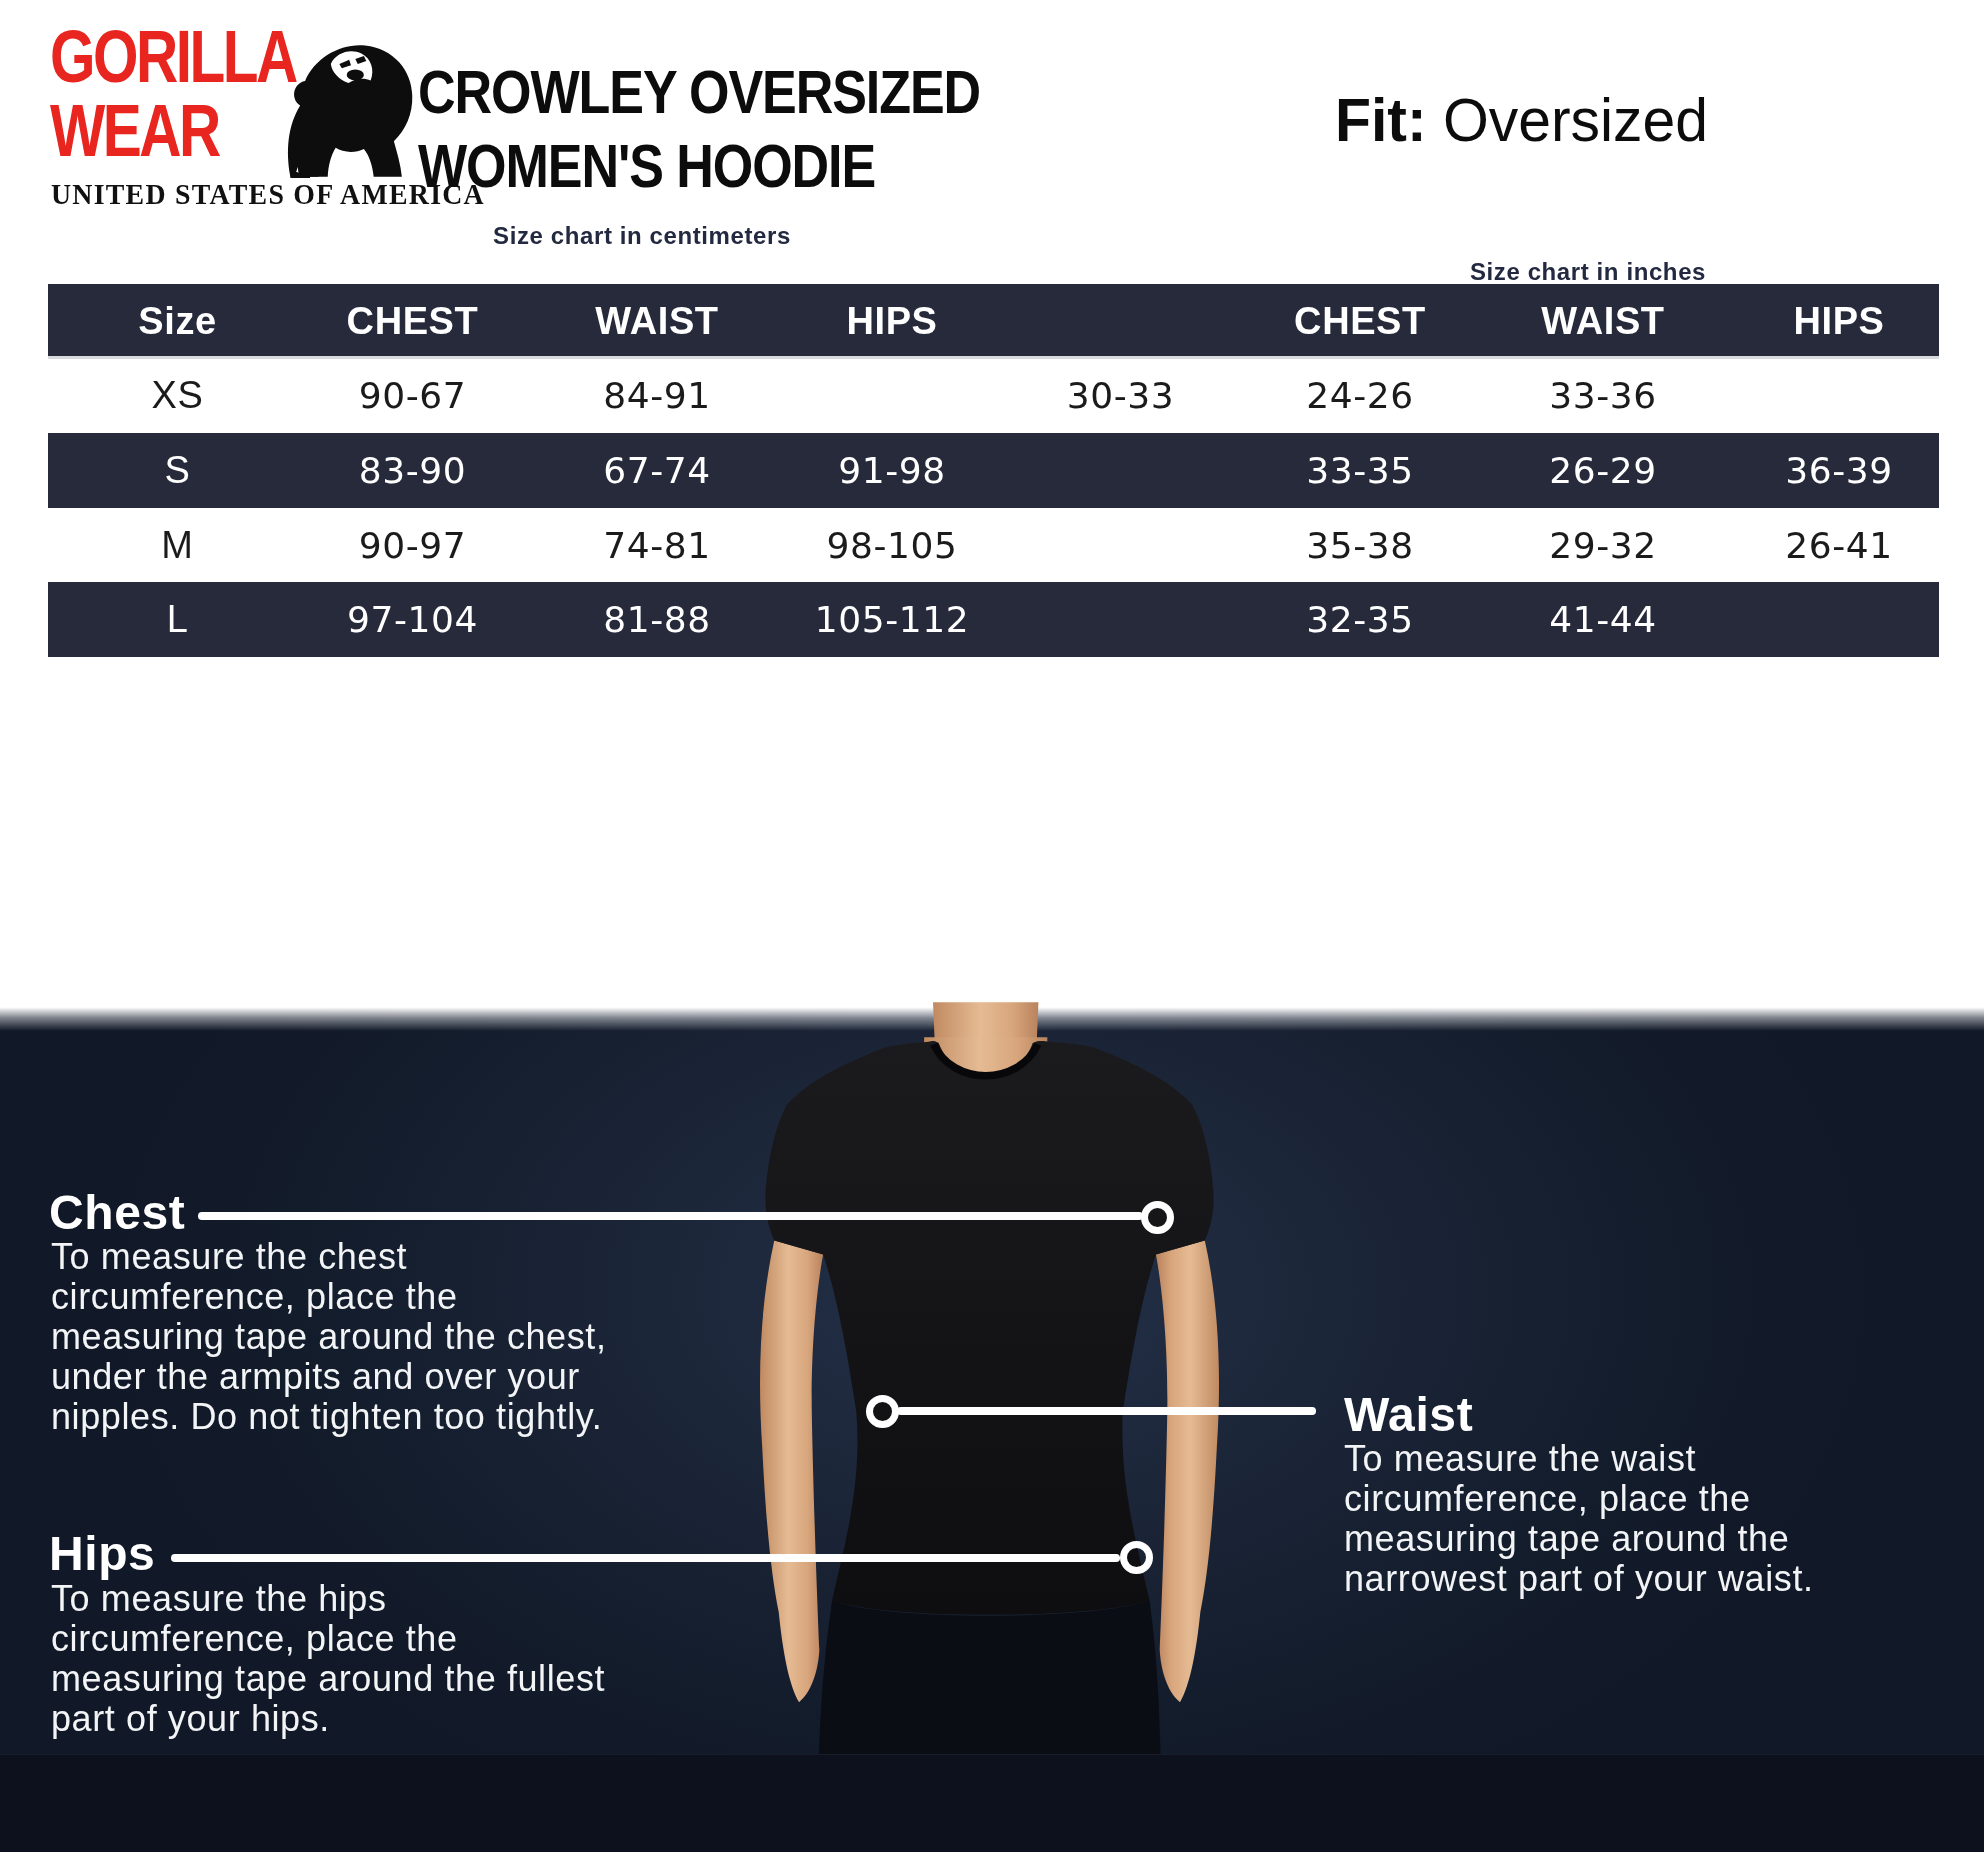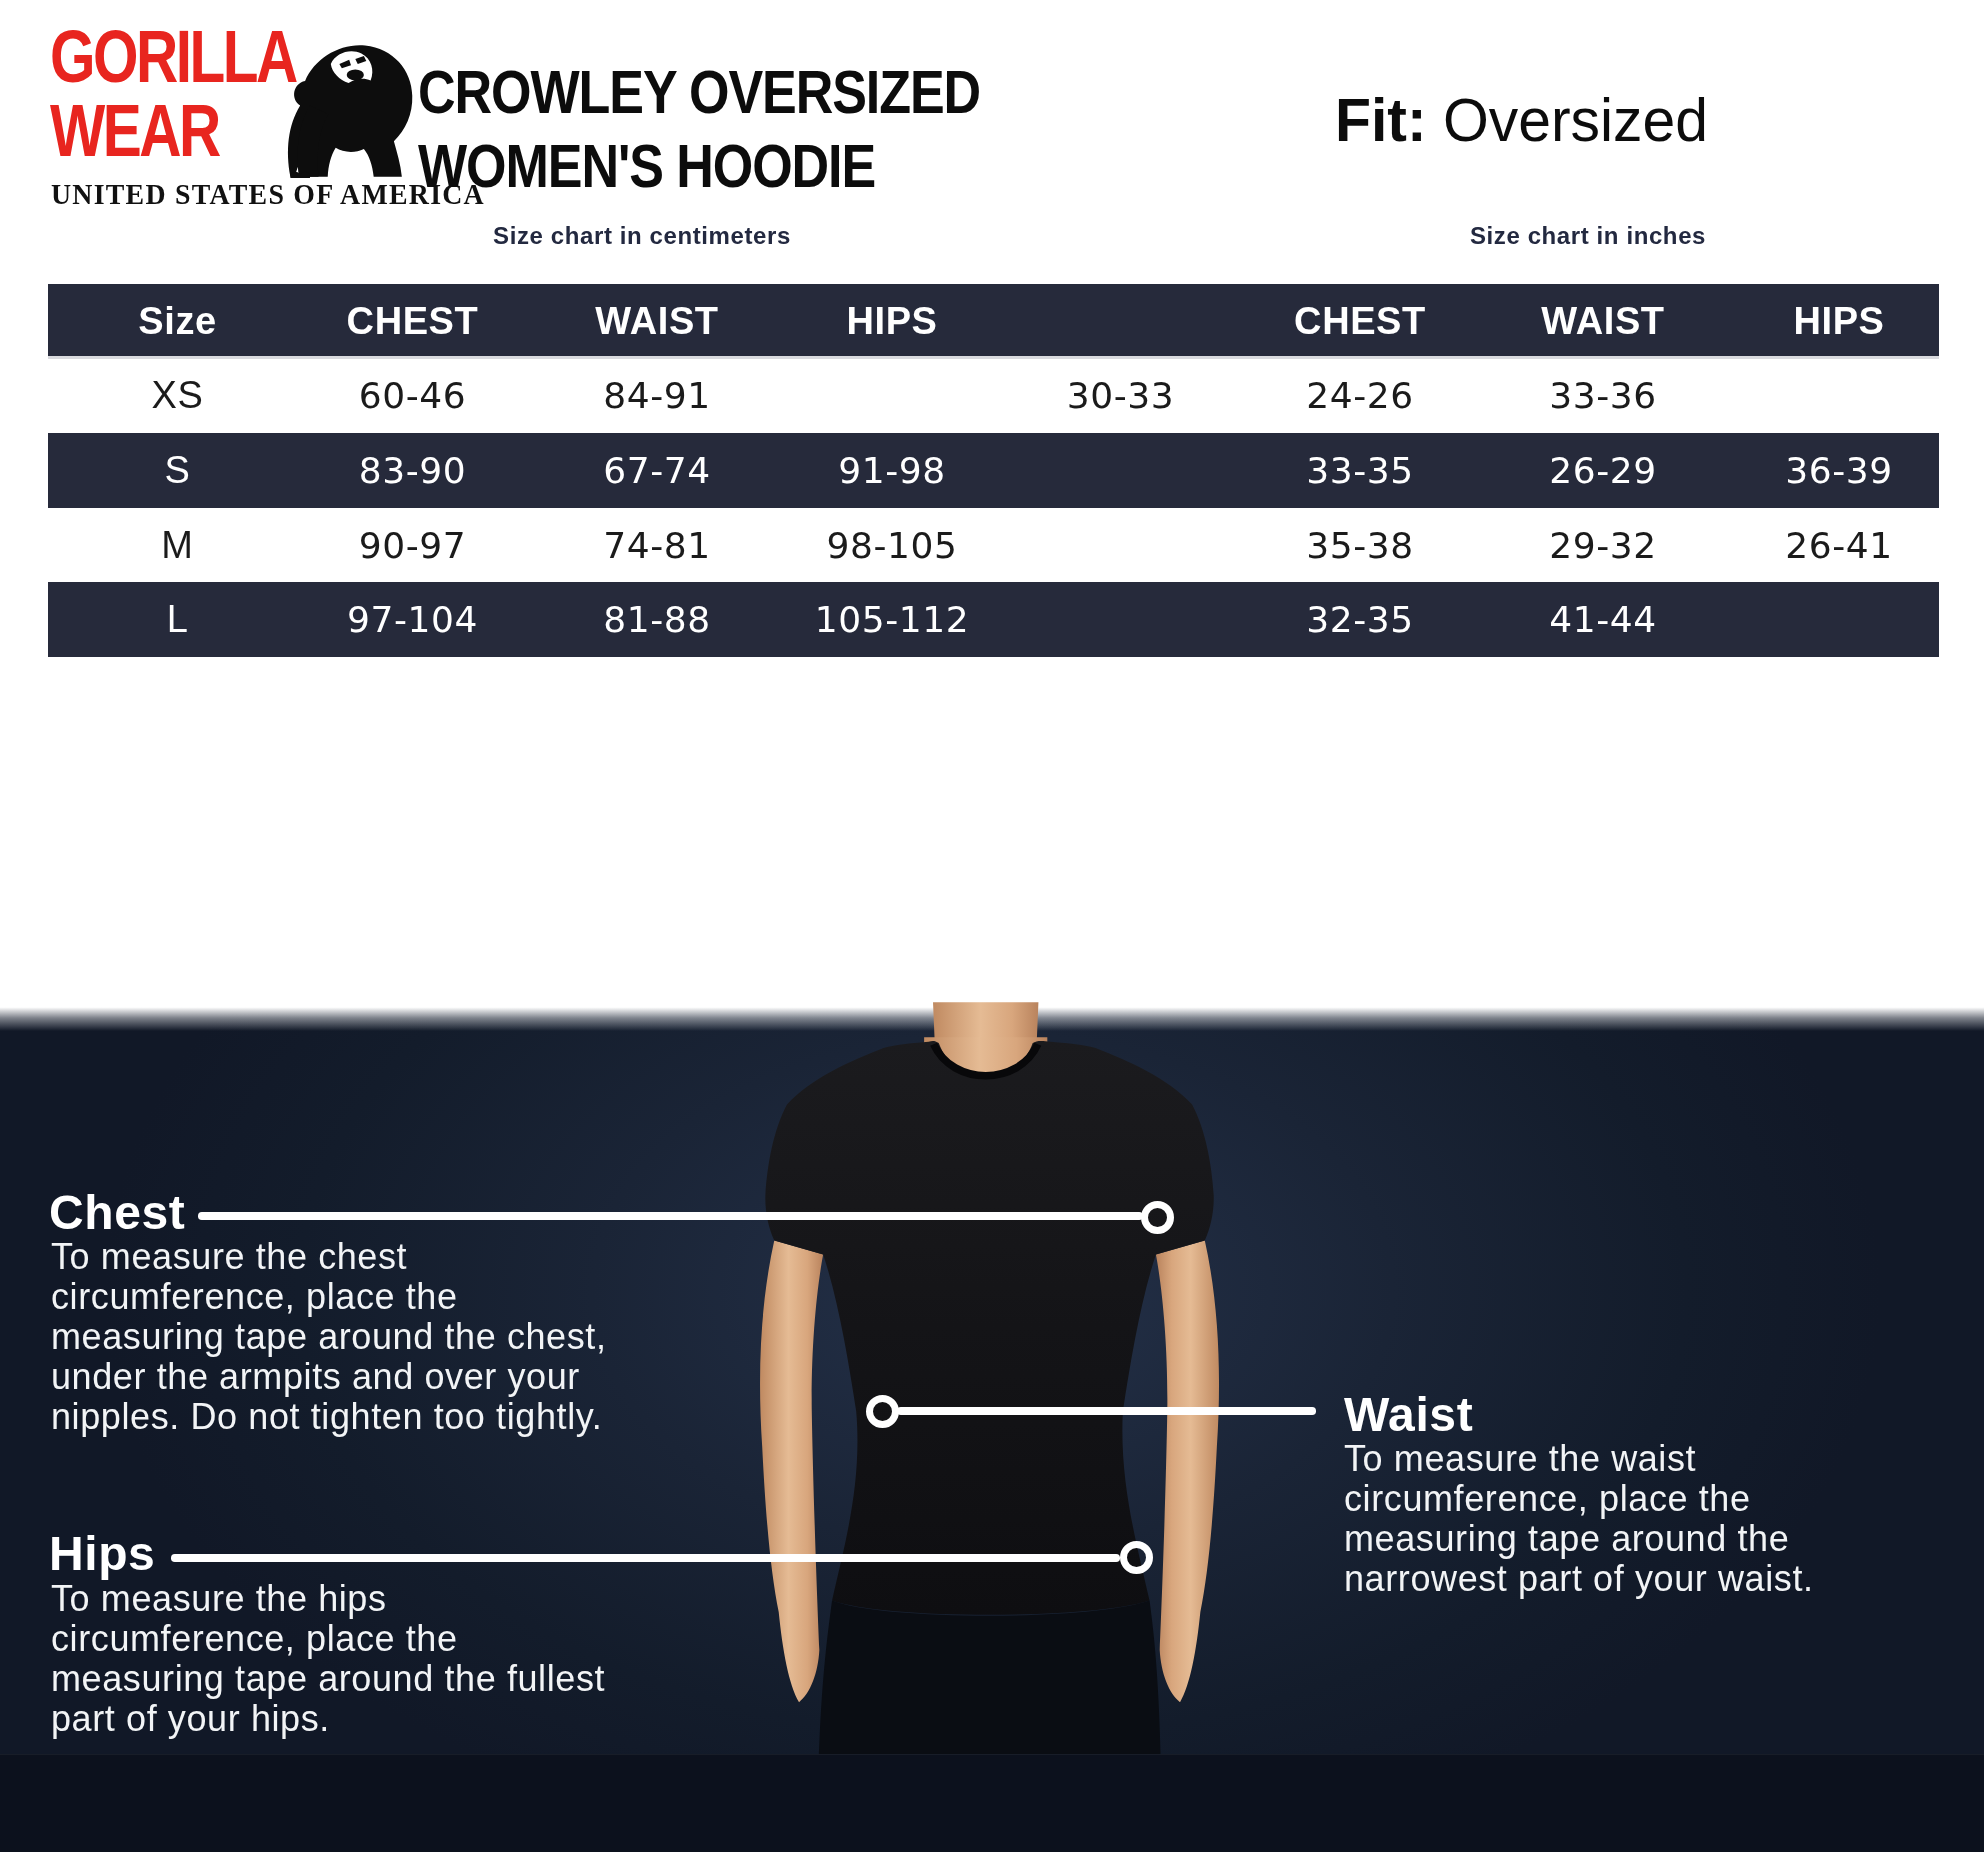--- a/index.html
+++ b/index.html
@@ -72,36 +72,36 @@
 <div class="prod-title" style="top:61px;">CROWLEY OVERSIZED</div>
 <div class="prod-title" style="top:135px;">WOMEN'S HOODIE</div>
 
 <div class="fit-line">
   <b>Fit:</b>
   <span> </span>
   <span>Oversized</span>
 </div>
 
 <div class="chart-title" style="left:407px;width:470px;">Size chart in centimeters</div>
-<div class="chart-title" style="left:1391px;width:394px;">Size chart in inches</div>
+<div class="chart-title" style="left:1391px;width:394px;margin-top:36px;">Size chart in inches</div>
 
 <div id="size-table">
     <div class="trow navy">
       <div class="tcell head">Size</div>
       <div class="tcell head">CHEST</div>
       <div class="tcell head">WAIST</div>
       <div class="tcell head">HIPS</div>
       <div class="tcell head"></div>
       <div class="tcell head">CHEST</div>
       <div class="tcell head">WAIST</div>
       <div class="tcell head">HIPS</div>
     </div>
     <div class="trow white">
       <div class="tcell sizecol">XS</div>
-      <div class="tcell">60-46</div>
+      <div class="tcell">90-67</div>
       <div class="tcell">84-91</div>
       <div class="tcell"></div>
       <div class="tcell">30-33</div>
       <div class="tcell">24-26</div>
       <div class="tcell">33-36</div>
     </div>
     <div class="trow navy">
       <div class="tcell sizecol">S</div>
       <div class="tcell">83-90</div>
       <div class="tcell">67-74</div>

